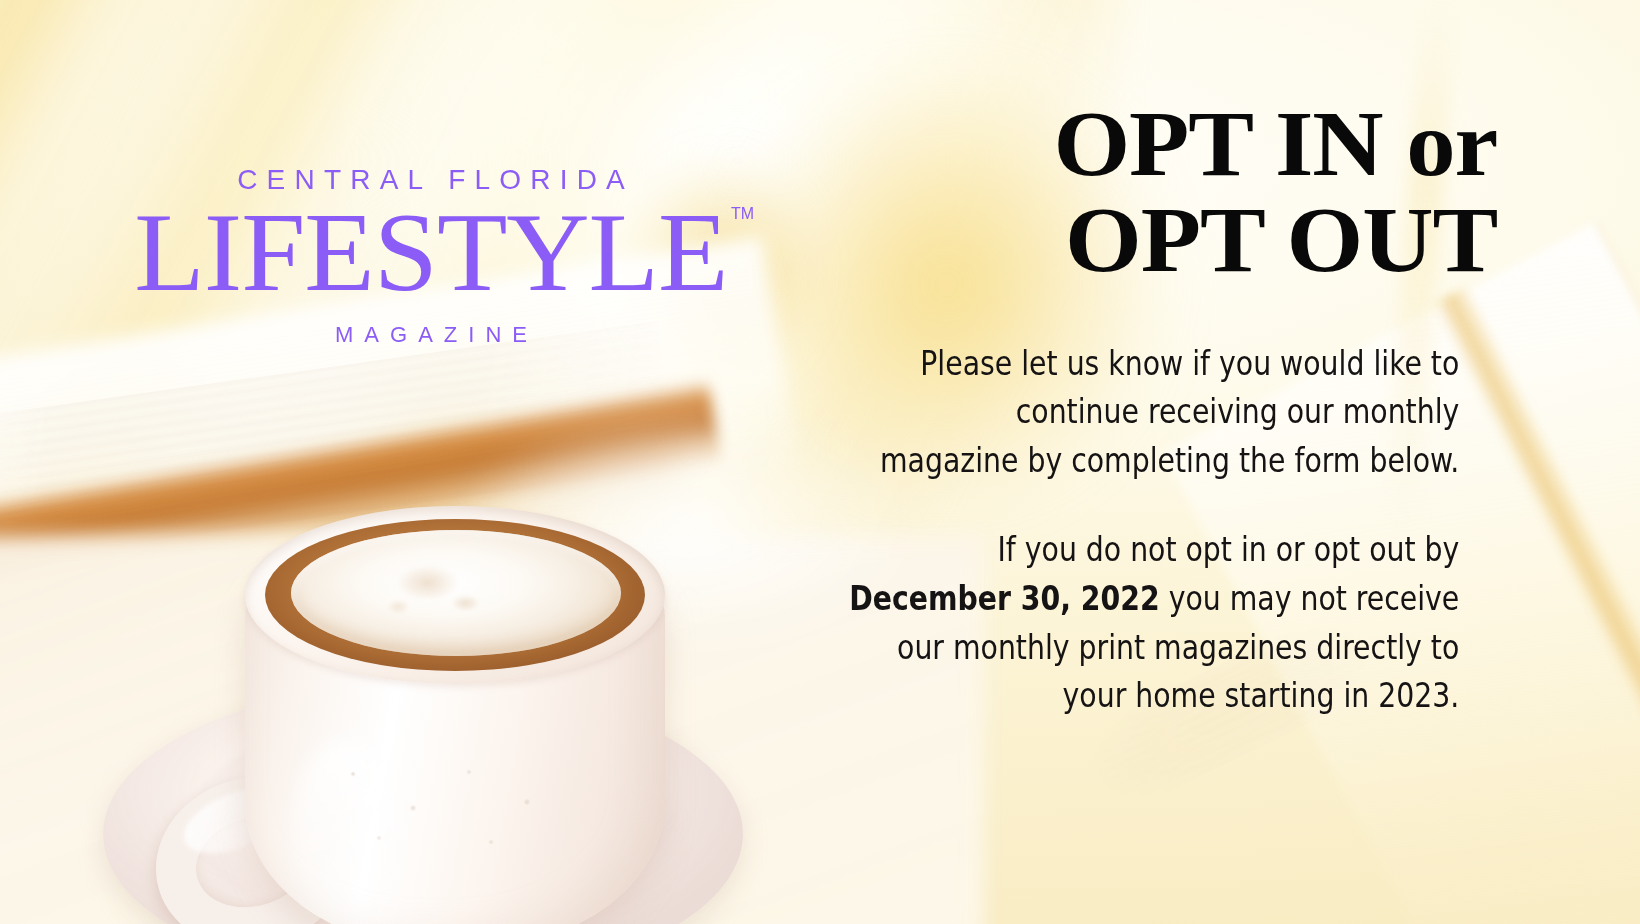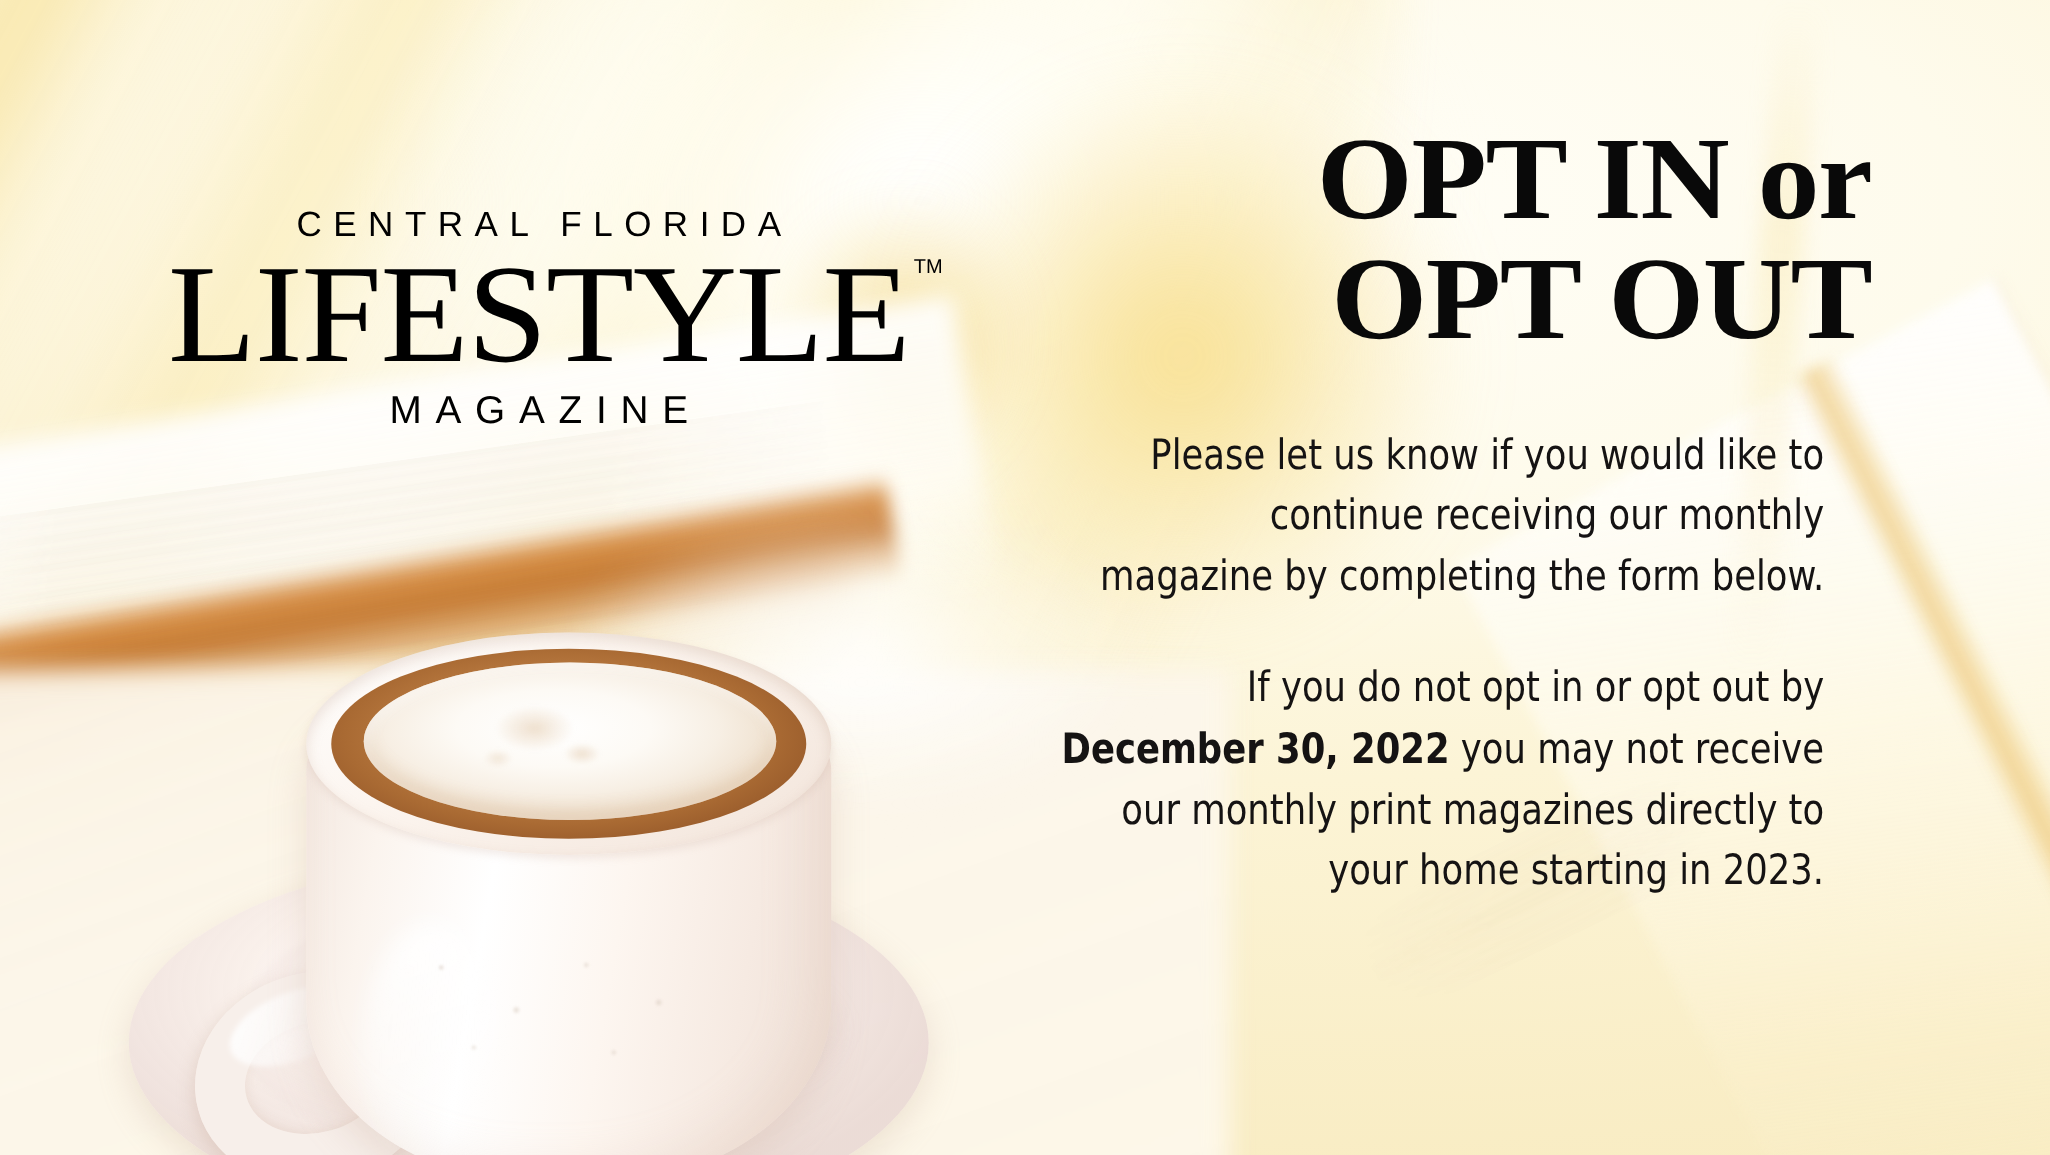--- a/index.html
+++ b/index.html
@@ -274,21 +274,21 @@
       radial-gradient(20% 26% at 48% 40%, rgba(216,180,136,.40) 0%, rgba(216,180,136,0) 76%),
       radial-gradient(9% 12% at 66% 62%, rgba(208,170,124,.32) 0%, rgba(208,170,124,0) 78%),
       radial-gradient(7% 10% at 34% 66%, rgba(212,176,132,.26) 0%, rgba(212,176,132,0) 80%);
     filter:blur(1.6px);
   }
 
   
   .logo {
     position:absolute; left:118px; top:166px;
     width:626px; text-align:center;
-    color:#000000;
+    color:#8b5cf6;
     z-index:5;
   }
   .logo-top {
     font-family:"Liberation Sans", sans-serif;
     font-size:28px; font-weight:400;
     letter-spacing:9.2px;
     text-indent:9.2px;
     line-height:1;
     margin-bottom:7px;
   }
@@ -303,25 +303,25 @@
     transform:scaleX(1.03);
   }
   .logo-tm {
     position:absolute; right:-26px; top:6px;
     font-family:"Liberation Sans", sans-serif;
     font-size:16px; letter-spacing:0;
     transform:scaleX(.97);
   }
   .logo-bottom {
     font-family:"Liberation Sans", sans-serif;
-    font-size:31px; font-weight:300;
+    font-size:22px; font-weight:300;
     letter-spacing:11px;
     text-indent:11px;
     line-height:1;
-    margin-top:8px;
+    margin-top:20px;
   }
 
   
   .content {
     position:absolute; left:790px; top:96px;
     width:690px;
     text-align:right;
     z-index:5;
     color:#111010;
   }

